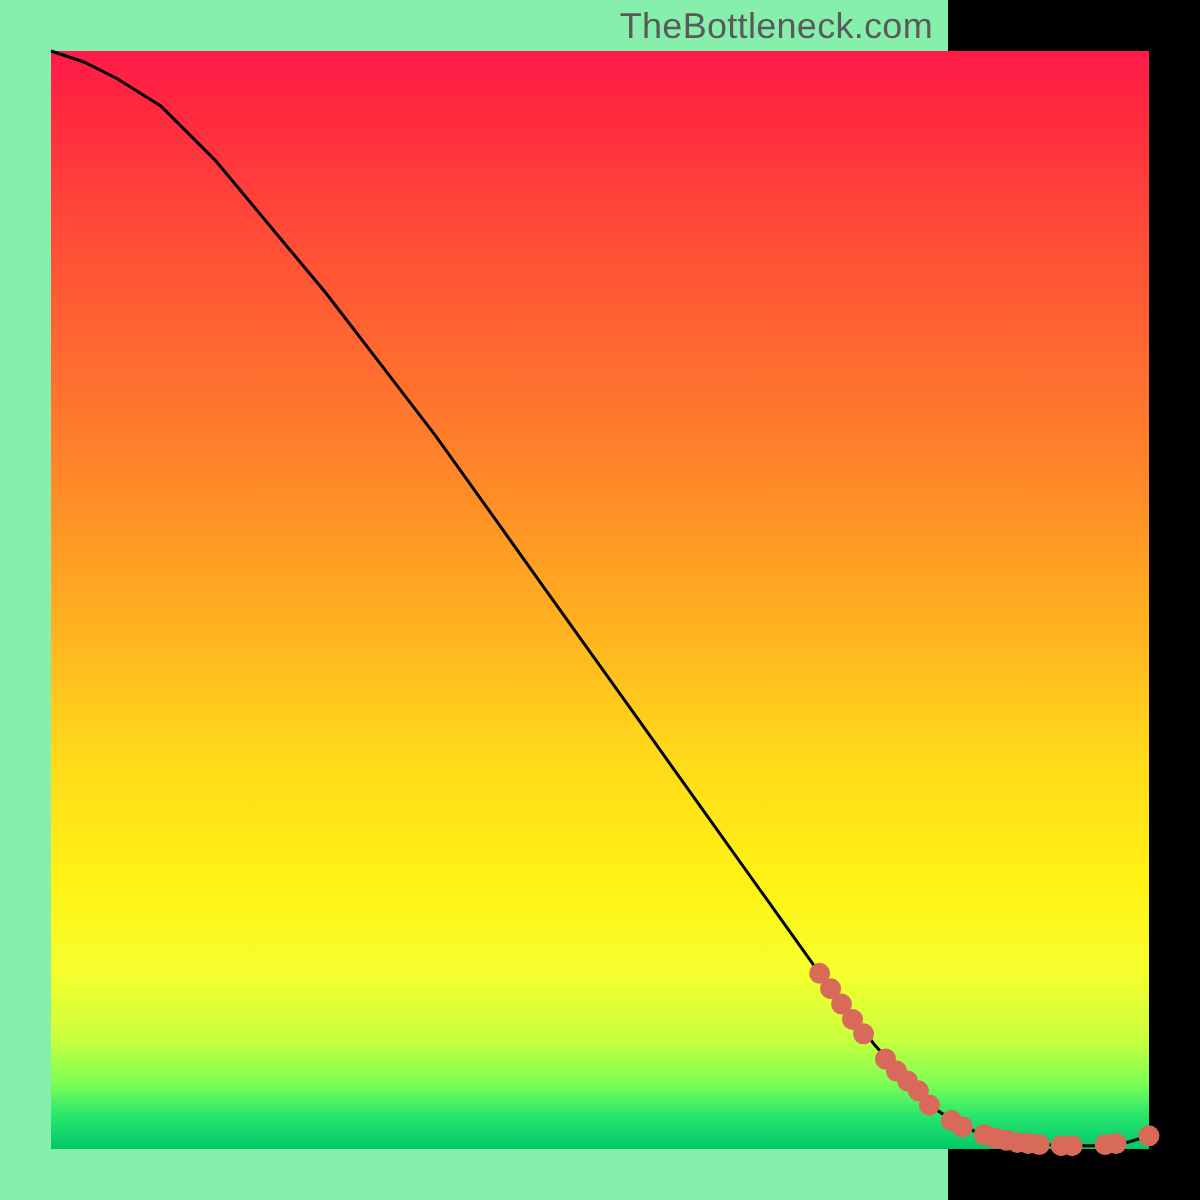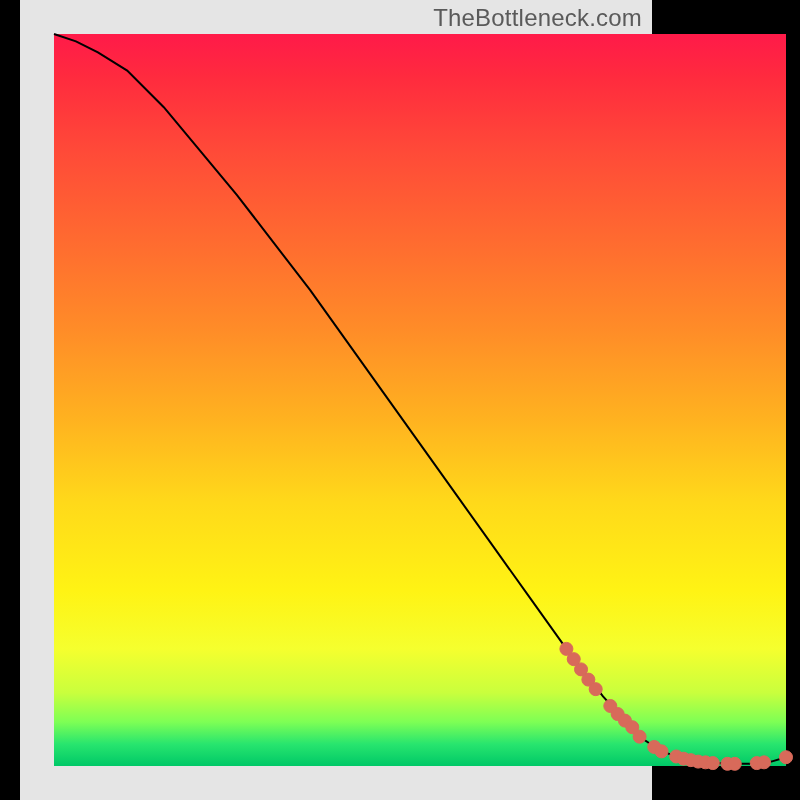--- a/index.html
+++ b/index.html
@@ -8,22 +8,21 @@
     width: 800px;
     height: 800px;
     background: #000;
     overflow: hidden;
     font-family: Arial, Helvetica, sans-serif;
   }
   .frame {
     position: relative;
     width: 632px;
     height: 800px;
-    background: #e5e5e5;
-    margin-left: 20px;
+    background: #86efac;
   }
   .plot {
     position: absolute;
     left: 34px;
     top: 34px;
     width: 732px;
     height: 732px;
     
     background: linear-gradient(to bottom,
       #ff1a49 0%,

